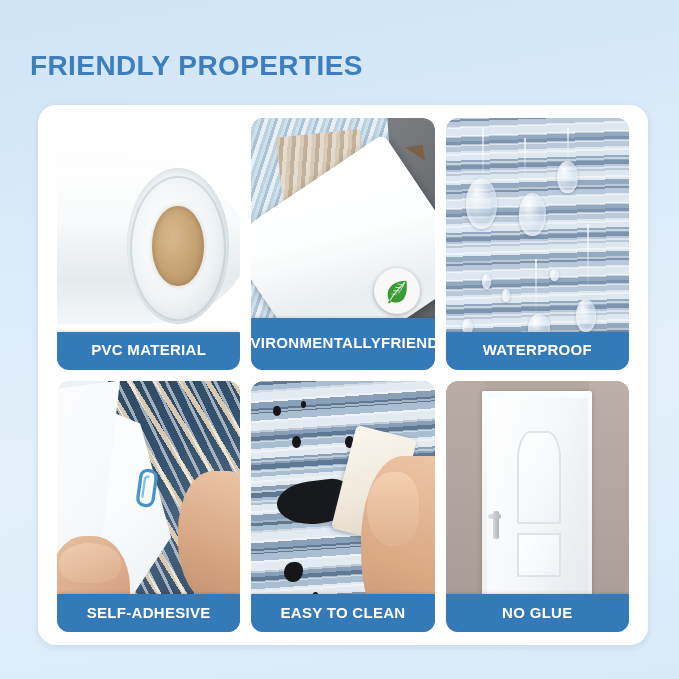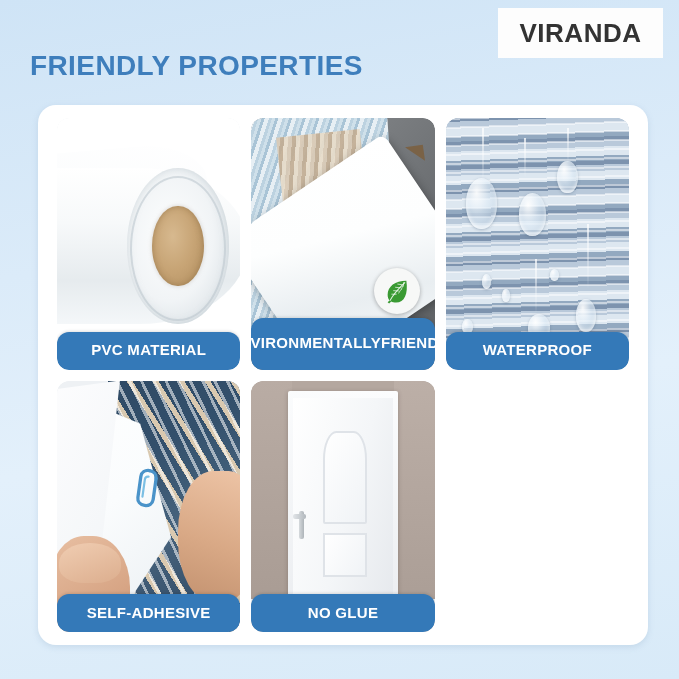--- a/index.html
+++ b/index.html
@@ -37,21 +37,21 @@
   }
 
   
   .tile{position:relative;border-radius:12px;overflow:hidden;}
   .tile-img{
     position:absolute;left:0;top:0;right:0;bottom:0;
     border-radius:12px;overflow:hidden;background:#eef2f5;
   }
   .label{
     position:absolute;left:0;right:0;bottom:0;
-    background:#3479b8;border-radius:12px;
+    background:#3479b8;border-radius:1px;
     color:#ffffff;font-weight:bold;text-align:center;
     display:flex;align-items:center;justify-content:center;
     letter-spacing:0.3px;line-height:1.08;
     box-shadow:0 -1px 3px rgba(0,0,0,.12);
     margin-top:12px;
   }
   .label-1{height:38px;font-size:15px;}
   .label-2{height:52px;font-size:15px;}
 
   
@@ -222,23 +222,20 @@
   .handle{position:absolute;left:26%;top:52%;width:3%;height:11%;
     background:linear-gradient(90deg,#d6dadd,#aeb4b9);border-radius:2px;}
   .handle-bar{position:absolute;left:23%;top:53%;width:7%;height:2.2%;
     background:linear-gradient(90deg,#e2e5e8,#b2b8bd);border-radius:2px;}
 </style>
 </head>
 <body>
 
 <div class="page">
 
-  <div class="logo-box">
-    <span class="logo-text">VIRANDA</span>
-  </div>
 
   <div class="page-title">FRIENDLY PROPERTIES</div>
 
   <div class="card">
     <div class="grid">
 
       <div class="tile">
         <div class="tile-img">
           <div class="art-roll">
             <div class="roll-sheet"></div>
@@ -317,20 +314,36 @@
               <path d="M19 10.4C19 6.6 16 4 12 4" stroke="#4a93c9" stroke-width="3" fill="none" stroke-linecap="round"></path>
               <path d="M12 9.6c-1.8 0-3 1.2-3 2.8v16" stroke="#7bbfe4" stroke-width="2" fill="none" stroke-linecap="round"></path>
             </svg>
             <div class="hand-l"></div>
             <div class="hand-r"></div>
           </div>
         </div>
         <div class="label label-1">SELF-ADHESIVE</div>
       </div>
 
+      <div class="tile">
+        <div class="tile-img">
+          <div class="art-clean">
+            <div class="stain" style="left:12%;top:10%;width:4%;height:4%;"></div>
+            <div class="stain" style="left:27%;top:8%;width:3%;height:3%;"></div>
+            <div class="stain" style="left:22%;top:22%;width:5%;height:5%;"></div>
+            <div class="stain" style="left:51%;top:22%;width:5%;height:5%;"></div>
+            <div class="smear"></div>
+            <div class="stain" style="left:18%;top:72%;width:10%;height:8%;border-radius:50% 40% 55% 45%;"></div>
+            <div class="stain" style="left:33%;top:84%;width:4%;height:4%;"></div>
+            <div class="sponge"></div>
+            <div class="hand-clean"></div>
+          </div>
+        </div>
+        <div class="label label-1">EASY TO CLEAN</div>
+      </div>
 
       <div class="tile">
         <div class="tile-img">
           <div class="art-door">
             <div class="wall-l"></div>
             <div class="wall-r"></div>
             <div class="door-frame"></div>
             <div class="door-slab">
               <div class="panel-top"></div>
               <div class="panel-bot"></div>

